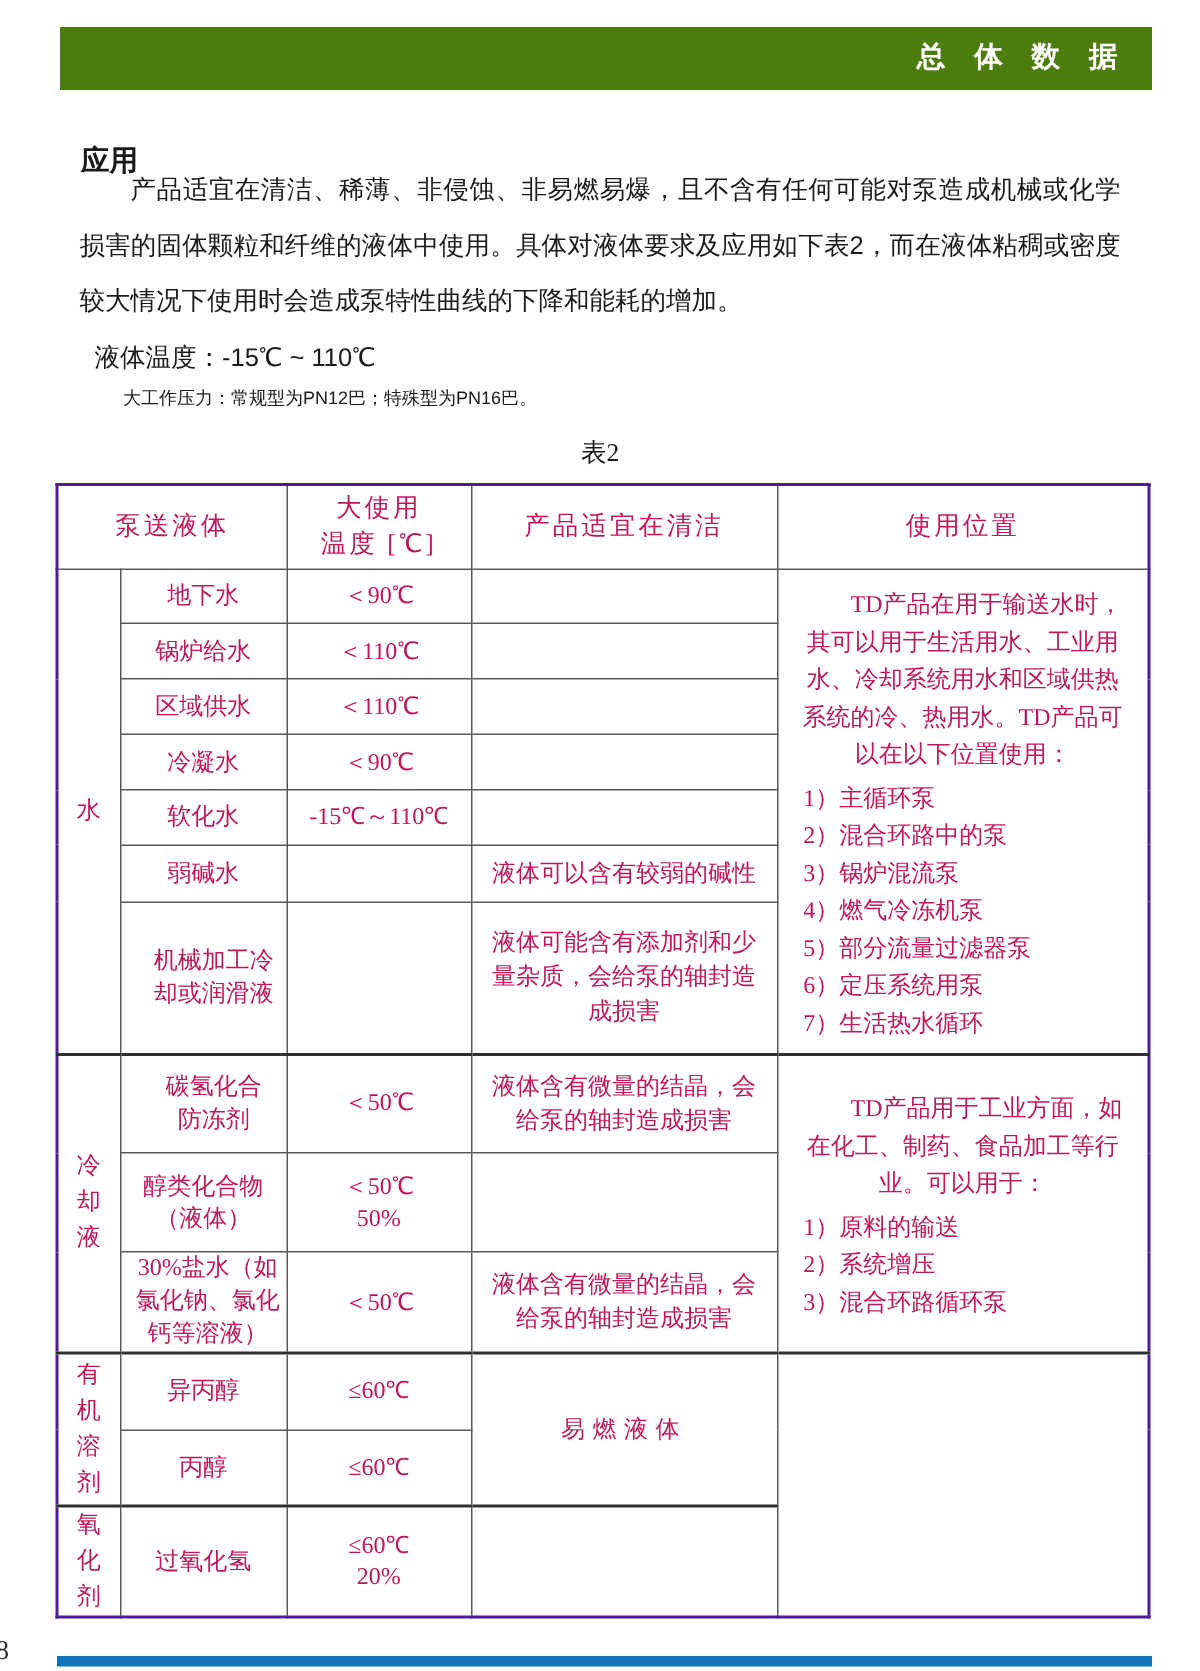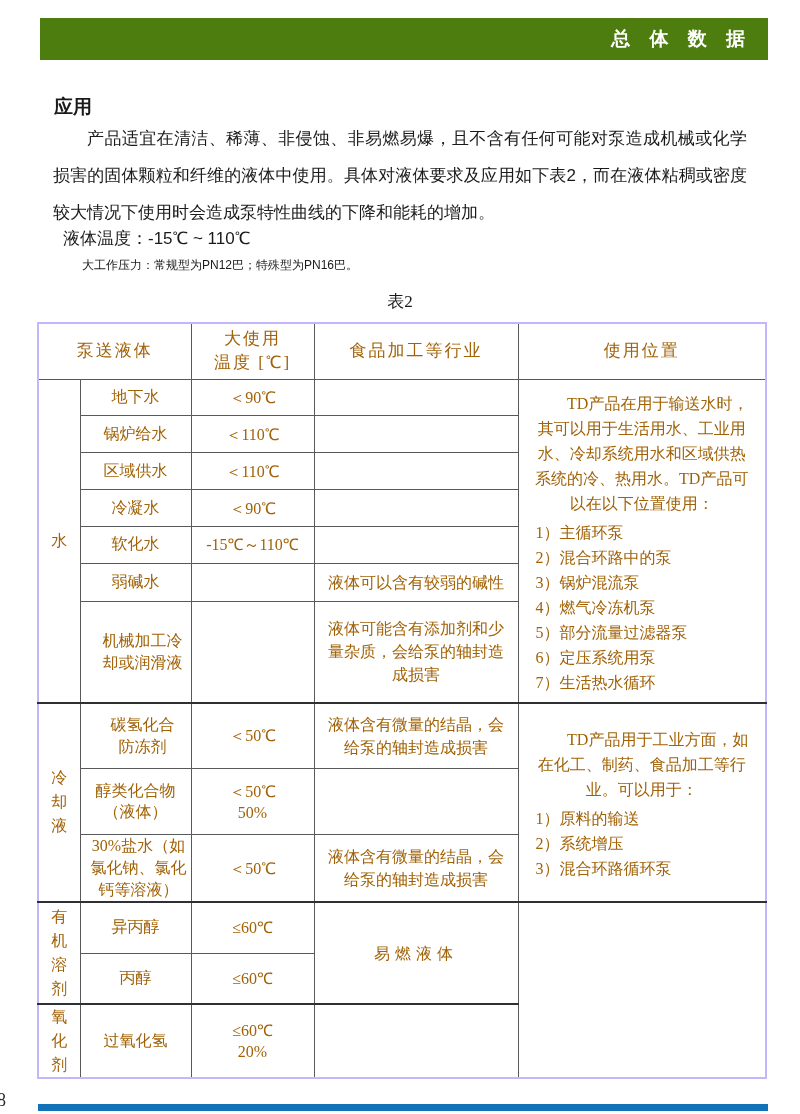--- a/index.html
+++ b/index.html
@@ -11,35 +11,35 @@
   
   .top-bar {
     position:absolute; left:40px; top:18px; width:728px; height:42px;
     background:#4d7c0f; color:#ffffff; text-align:right;
     font-size:19px; font-weight:bold; letter-spacing:7px;
     line-height:42px; padding-right:16px;
   }
   
   .intro-title { position:absolute; left:54px; top:94px; font-size:19px; font-weight:bold; }
   .intro-para {
-    position:absolute; left:53px; top:120px; width:694px;
+    position:absolute; left:53px; top:108px; width:694px;
     font-size:17px; line-height:37px; text-align:justify; text-indent:2em;
   }
   .spec-temp  { position:absolute; left:63px; top:227px; font-size:17px; }
   .spec-press { position:absolute; left:82px; top:257px; font-size:12px; }
   .tbl-caption {
     position:absolute; left:0; top:290px; width:800px; text-align:center;
     font-family:"Liberation Serif", serif; font-size:17px;
   }
   
   table.main {
     position:absolute; left:37px; top:322px; width:728px;
     border-collapse:collapse; table-layout:fixed;
-    font-family:"Liberation Serif", serif; font-size:16px; color:#a16207;
-    border:2px solid #c4b5fd;
+    font-family:"Liberation Serif", serif; font-size:16px; color:#be185d;
+    border:2px solid #4c1d95;
   }
   table.main th, table.main td {
     border:1px solid #58595b; vertical-align:middle;
     text-align:center; overflow:hidden;
   }
   table.main th { font-weight:normal; font-size:17px; letter-spacing:2px; line-height:24px; white-space:pre-line; }
   tr.sec-start > td { border-top:2px solid #2f3033; }
   td.pre { white-space:pre-line; }
   td.name-left { text-align:left; padding-left:14px; line-height:22px; }
   td.name-left.pad-sm { padding-left:6px; }
@@ -84,21 +84,21 @@
         <col style="width:123px">
         <col style="width:204px">
         <col style="width:248px">
     </colgroup>
 
     <tbody>
         <tr style="height:56px">
       <th colspan="2">泵送液体</th>
       <th>大使用
 温度 [℃]</th>
-      <th>食品加工等行业</th>
+      <th>产品适宜在清洁</th>
       <th>使用位置</th>
     </tr>
 
     <tr style="height:35px">
       <td rowspan="7" class="vgroup"><span>水</span></td>
       <td>地下水</td>
       <td class="temp">＜90℃</td>
       <td class="char-cell"></td>
       <td rowspan="7" class="use-cell">
         <p class="use-para">TD产品在用于输送水时，其可以用于生活用水、工业用水、冷却系统用水和区域供热系统的冷、热用水。TD产品可以在以下位置使用：</p>

